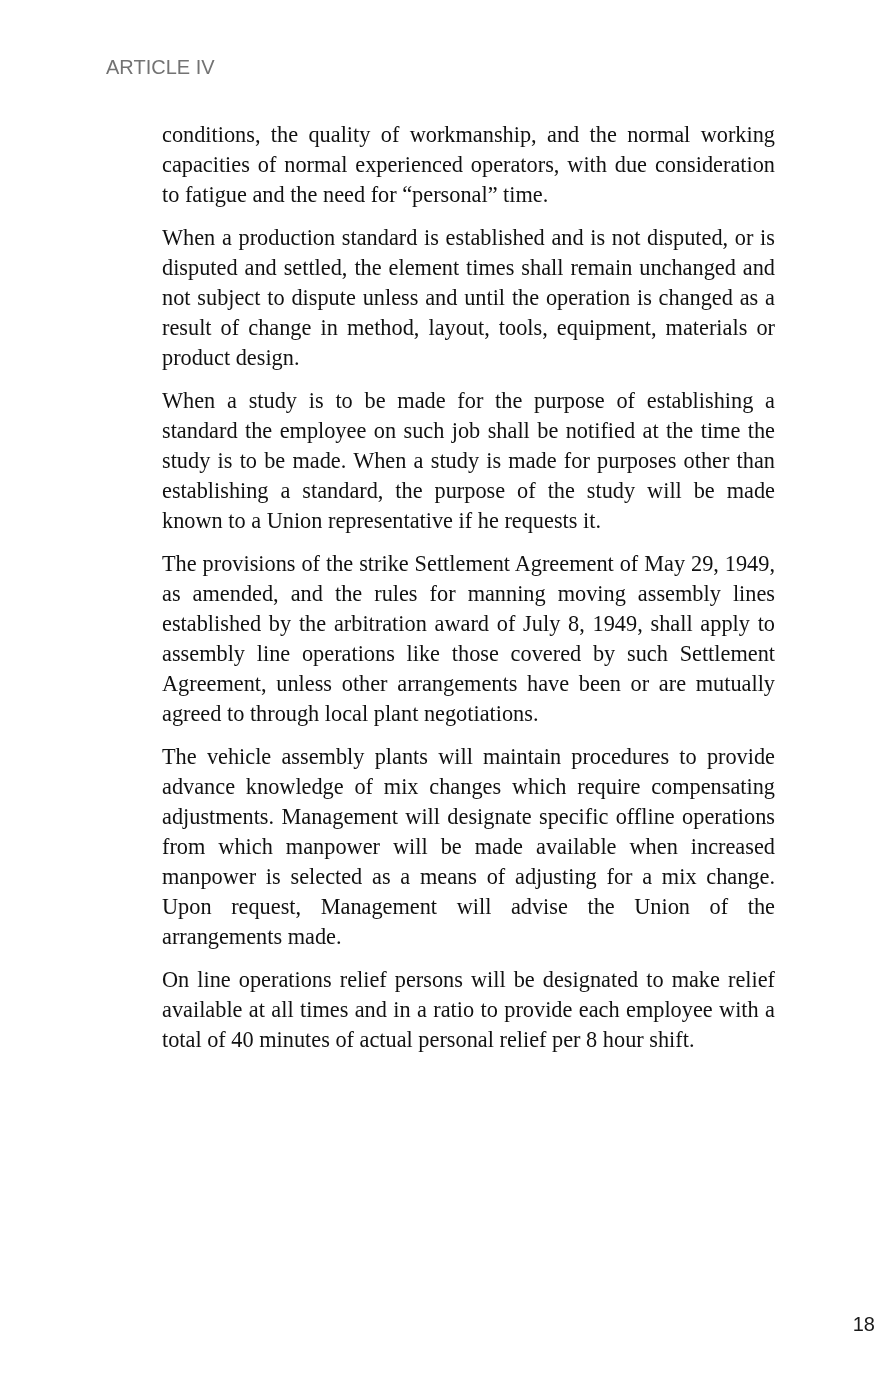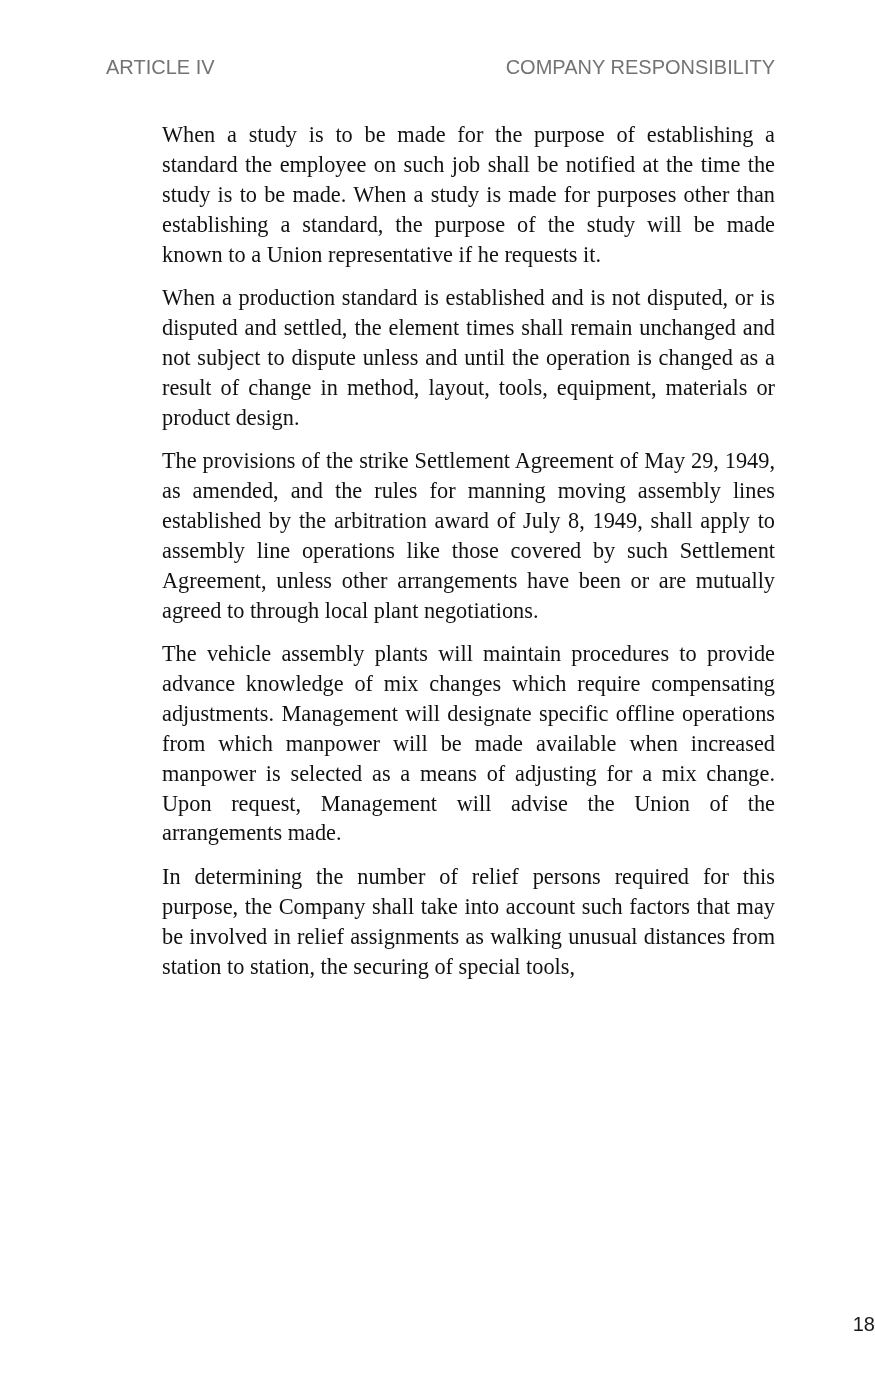--- a/index.html
+++ b/index.html
@@ -61,24 +61,24 @@
       font-size: 20px;
       line-height: 26px;
       color: #1a1a1a;
     }
   </style>
 </head>
 <body>
 
 <div class="running-header">
   <span class="left">ARTICLE IV</span>
-  <span class="right">COMPANY RESPONSIBILITY</span>
 </div>
 
 <div class="body-text">
+  <p>conditions, the quality of workmanship, and the normal working capacities of normal experienced operators, with due consideration to fatigue and the need for “personal” time.</p>
+  <p>When a production standard is established and is not disputed, or is disputed and settled, the element times shall remain unchanged and not subject to dispute unless and until the operation is changed as a result of change in method, layout, tools, equipment, materials or product design.</p>
   <p>When a study is to be made for the purpose of establishing a standard the employee on such job shall be notified at the time the study is to be made. When a study is made for purposes other than establishing a standard, the purpose of the study will be made known to a Union representative if he requests it.</p>
-  <p>When a production standard is established and is not disputed, or is disputed and settled, the element times shall remain unchanged and not subject to dispute unless and until the operation is changed as a result of change in method, layout, tools, equipment, materials or product design.</p>
   <p>The provisions of the strike Settlement Agreement of May 29, 1949, as amended, and the rules for manning moving assembly lines established by the arbitration award of July 8, 1949, shall apply to assembly line operations like those covered by such Settlement Agreement, unless other arrangements have been or are mutually agreed to through local plant negotiations.</p>
   <p>The vehicle assembly plants will maintain procedures to provide advance knowledge of mix changes which require compensating adjustments. Management will designate specific offline operations from which manpower will be made available when increased manpower is selected as a means of adjusting for a mix change. Upon request, Management will advise the Union of the arrangements made.</p>
-  <p>In determining the number of relief persons required for this purpose, the Company shall take into account such factors that may be involved in relief assignments as walking unusual distances from station to station, the securing of special tools,</p>
+  <p>On line operations relief persons will be designated to make relief available at all times and in a ratio to provide each employee with a total of 40 minutes of actual personal relief per 8 hour shift.</p>
 </div>
 
 <div class="page-number">18</div>
 
 </body></html>

